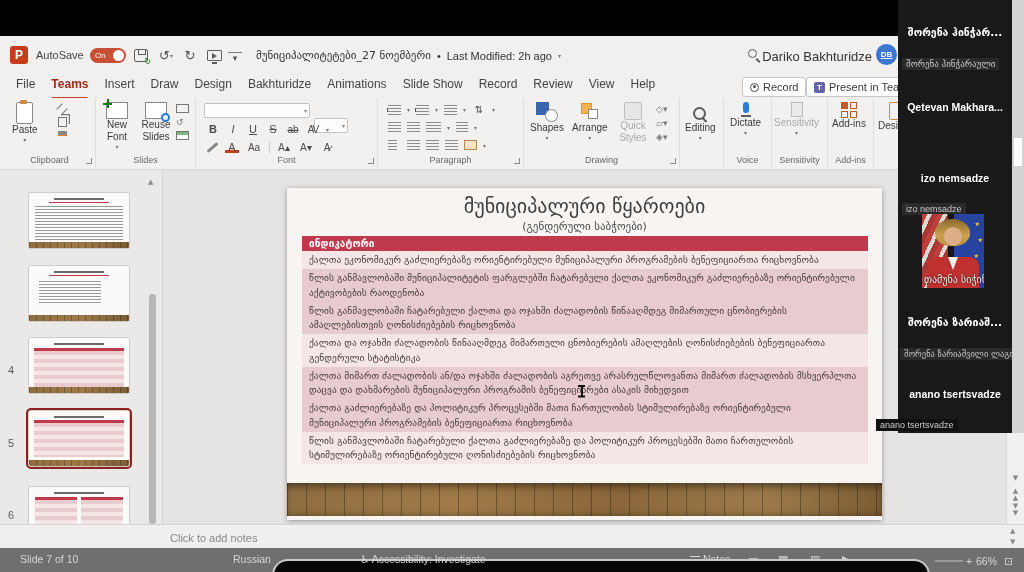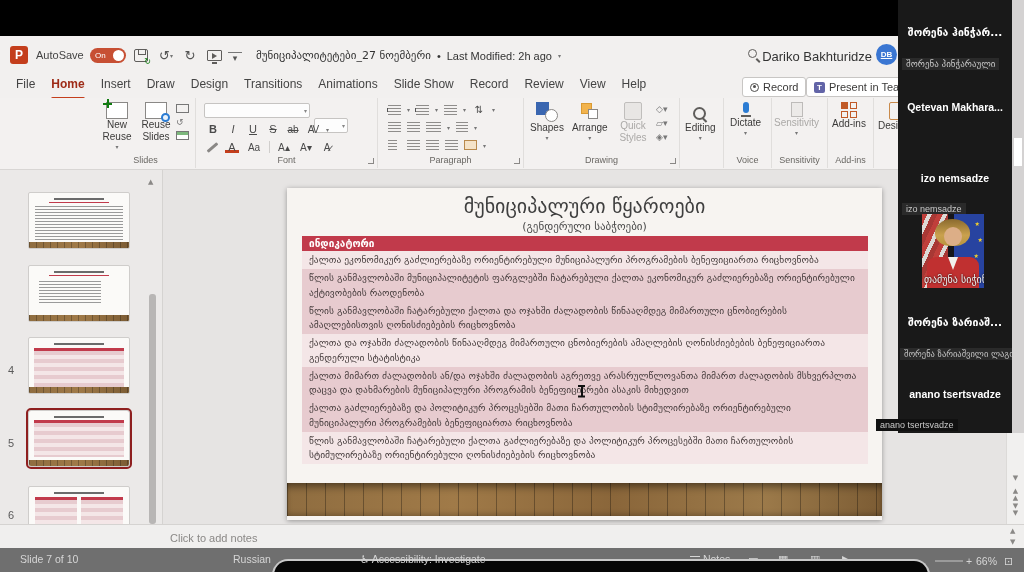--- a/index.html
+++ b/index.html
@@ -168,50 +168,64 @@
     </div>
     <div class="abs" style="left:748px;top:13px;">
         <span class="search-ic" style="display:block"></span>
       </div>
     <div class="abs" style="left:760px;top:13px;width:112px;text-align:right;font-size:13px;color:#333;">Dariko Bakhturidze</div>
     <div class="abs avatar">DB</div>
   </div>
 
   <div class="abs menubar">
     <span class="mtab">File</span>
-    <span class="mtab active">Home</span>
+    <span class="mtab active">Teams</span>
     <span class="mtab">Insert</span>
     <span class="mtab">Draw</span>
     <span class="mtab">Design</span>
-    <span class="mtab">Transitions</span>
+    <span class="mtab">Bakhturidze</span>
     <span class="mtab">Animations</span>
     <span class="mtab">Slide Show</span>
     <span class="mtab">Record</span>
     <span class="mtab">Review</span>
     <span class="mtab">View</span>
     <span class="mtab">Help</span>
     <div class="pillbtn" style="left:742px;">
       <span class="rec-dot"></span>
       <span>Record</span>
     </div>
     <div class="pillbtn" style="left:806px;width:118px;overflow:hidden;">
       <span class="teams-ic">T</span>
       <span>Present in Teams</span>
     </div>
   </div>
 
   <div class="abs ribbon">
 
+    <div class="rgroup" style="left:4px;width:92px;">
+      <div class="bigbtn" style="left:8px;">
+        <span class="clip-ic"></span>
+        <span>Paste</span>
+          <span class="chev g">▾</span>
+      </div>
+      <div class="minicol" style="left:52px;top:7px;">
+        <span class="mini" style="background:none;border-left:1.5px solid #777;border-right:1.5px solid #777;transform:rotate(45deg);width:8px;height:8px;margin-left:2px;"></span>
+        <span style="width:9px;height:10px;border:1.2px solid #777;box-shadow:2px -2px 0 -0.2px #f3f1f0,3px -3px 0 #777;margin-left:2px;"></span>
+        <span style="width:9px;height:5px;background:#d9822b;border-top:4px solid #8a8886;margin-left:2px;"></span>
+      </div>
+      <div class="glabel">Clipboard</div>
+      <span class="launcher"></span>
+    </div>
 
     <div class="rgroup" style="left:96px;width:100px;">
       <div class="bigbtn" style="left:4px;">
         <span class="slide-ic">
             <span class="plus"></span>
           </span>
-        <span style="width:34px;">New Reuse</span>
+        <span style="width:34px;">New Font</span>
           <span class="chev g">▾</span>
       </div>
       <div class="bigbtn" style="left:42px;">
         <span class="slide-ic">
             <span class="mag"></span>
           </span>
         <span style="width:36px;">Reuse Slides</span>
       </div>
       <div class="minicol" style="left:80px;top:6px;">
         <span style="width:13px;height:9px;border:1.2px solid #777;"></span>

